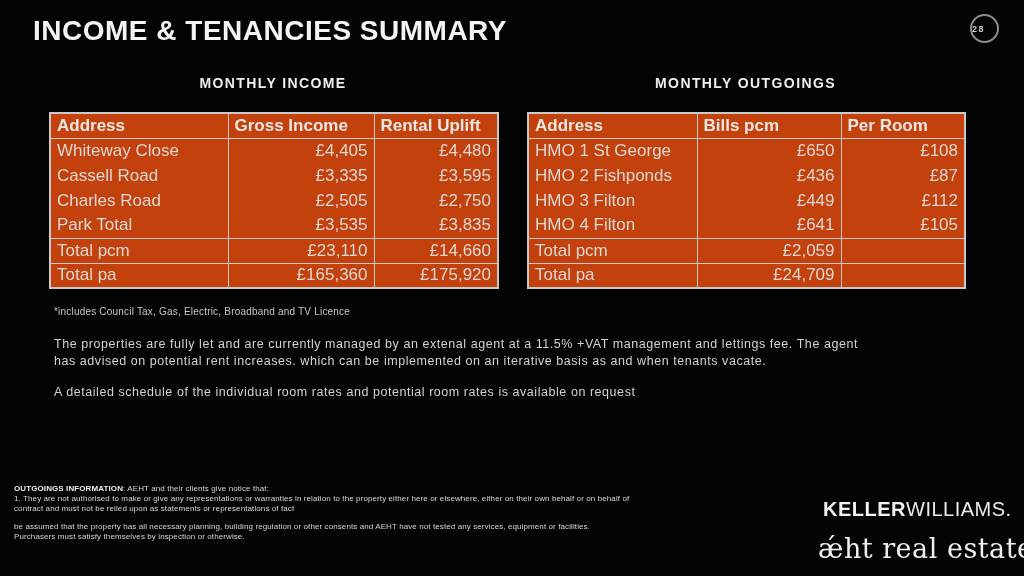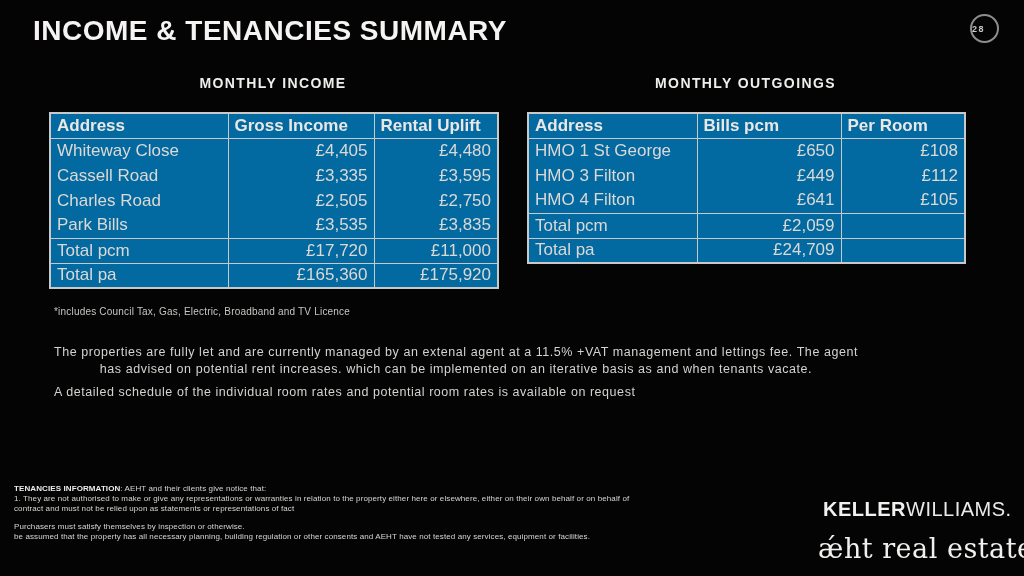--- a/index.html
+++ b/index.html
@@ -19,21 +19,21 @@
   }
   .sec-heading {
     position:absolute; top:75px; font-size:14px; font-weight:bold;
     letter-spacing:1.4px; color:#f0eeeb; text-align:center; white-space:nowrap;
   }
   #inc-heading { left:49px; width:448px; }
   #out-heading { left:527px; width:437px; }
 
   table.dtable {
     position:absolute; top:112px; border-collapse:collapse;
-    border:2px solid #c9c9c9; background:#0369a1; color:#dcd9d5;
+    border:2px solid #c9c9c9; background:#c2410c; color:#dcd9d5;
     font-size:17px; table-layout:fixed;
   }
   #income-table { left:49px; width:448px; }
   #outgoings-table { left:527px; width:437px; }
   .dtable td {
     border-left:1.5px solid #c9c9c9; border-right:1.5px solid #c9c9c9;
     height:25px; padding:0 6px; box-sizing:border-box;
     white-space:nowrap; overflow:hidden;
   }
   .dtable tr.hdr td { border-bottom:1.5px solid #c9c9c9; font-weight:bold; color:#eae7e4; }
@@ -41,21 +41,21 @@
   .dtable td.num { text-align:right; }
 
   .footnote {
     position:absolute; left:54px; top:306px; font-size:10px;
     color:#c8c6c2; letter-spacing:0.2px; white-space:nowrap;
   }
   .bodytext {
     position:absolute; left:54px; color:#d5d3cf; font-size:12.5px;
     letter-spacing:0.55px; line-height:17px;
   }
-  #para1 { top:344px;text-align:center; }
+  #para1 { top:336px; }
   #para2 { top:384px; }
   .bodytext div { white-space:nowrap; }
 
   .legal {
     position:absolute; left:14px; top:484px; font-size:8px; line-height:9.8px;
     color:#d8d6d2; letter-spacing:0.1px;
   }
   .legal div { white-space:nowrap; }
   .legal .gap { height:9px; }
   .legal b { color:#efedea; }
@@ -111,28 +111,28 @@
       <td>Cassell Road</td>
       <td class="num">£3,335</td>
       <td class="num">£3,595</td>
     </tr>
     <tr>
       <td>Charles Road</td>
       <td class="num">£2,505</td>
       <td class="num">£2,750</td>
     </tr>
     <tr>
-      <td>Park Bills</td>
+      <td>Park Total</td>
       <td class="num">£3,535</td>
       <td class="num">£3,835</td>
     </tr>
     <tr class="total">
       <td>Total pcm</td>
-      <td class="num">£17,720</td>
-      <td class="num">£11,000</td>
+      <td class="num">£23,110</td>
+      <td class="num">£14,660</td>
     </tr>
     <tr class="total">
       <td>Total pa</td>
       <td class="num">£165,360</td>
       <td class="num">£175,920</td>
     </tr>
   </tbody>
     </table>
 
   <table class="dtable" id="outgoings-table">
@@ -146,20 +146,25 @@
       <td>Address</td>
       <td>Bills pcm</td>
       <td>Per Room</td>
     </tr>
     <tr>
       <td>HMO 1 St George</td>
       <td class="num">£650</td>
       <td class="num">£108</td>
     </tr>
     <tr>
+      <td>HMO 2 Fishponds</td>
+      <td class="num">£436</td>
+      <td class="num">£87</td>
+    </tr>
+    <tr>
       <td>HMO 3 Filton</td>
       <td class="num">£449</td>
       <td class="num">£112</td>
     </tr>
     <tr>
       <td>HMO 4 Filton</td>
       <td class="num">£641</td>
       <td class="num">£105</td>
     </tr>
     <tr class="total">
@@ -179,26 +184,26 @@
 
   <div class="bodytext" id="para1">
     <div>The properties are fully let and are currently managed by an extenal agent at a 11.5% +VAT management and lettings fee. The agent</div>
     <div>has advised on potential rent increases. which can be implemented on an iterative basis as and when tenants vacate.</div>
   </div>
   <div class="bodytext" id="para2">
     <div>A detailed schedule of the individual room rates and potential room rates is available on request</div>
   </div>
 
   <div class="legal">
-    <div><b>TENANCIES INFORMATION</b><span>: AEHT and their clients give notice that:</span></div>
+    <div><b>OUTGOINGS INFORMATION</b><span>: AEHT and their clients give notice that:</span></div>
     <div>1. They are not authorised to make or give any representations or warranties in relation to the property either here or elsewhere, either on their own behalf or on behalf of</div>
     <div>contract and must not be relied upon as statements or representations of fact</div>
     <div class="gap"></div>
+    <div>be assumed that the property has all necessary planning, building regulation or other consents and AEHT have not tested any services, equipment or facilities.</div>
     <div>Purchasers must satisfy themselves by inspection or otherwise.</div>
-    <div>be assumed that the property has all necessary planning, building regulation or other consents and AEHT have not tested any services, equipment or facilities.</div>
   </div>
 
   <div class="logo-kwtext">
     <span class="k">KELLER</span><span class="w">WILLIAMS.</span>
   </div>
   <div class="logo-brokerage">ǽht real estate</div>
 
 </div>
 
 </body></html>

